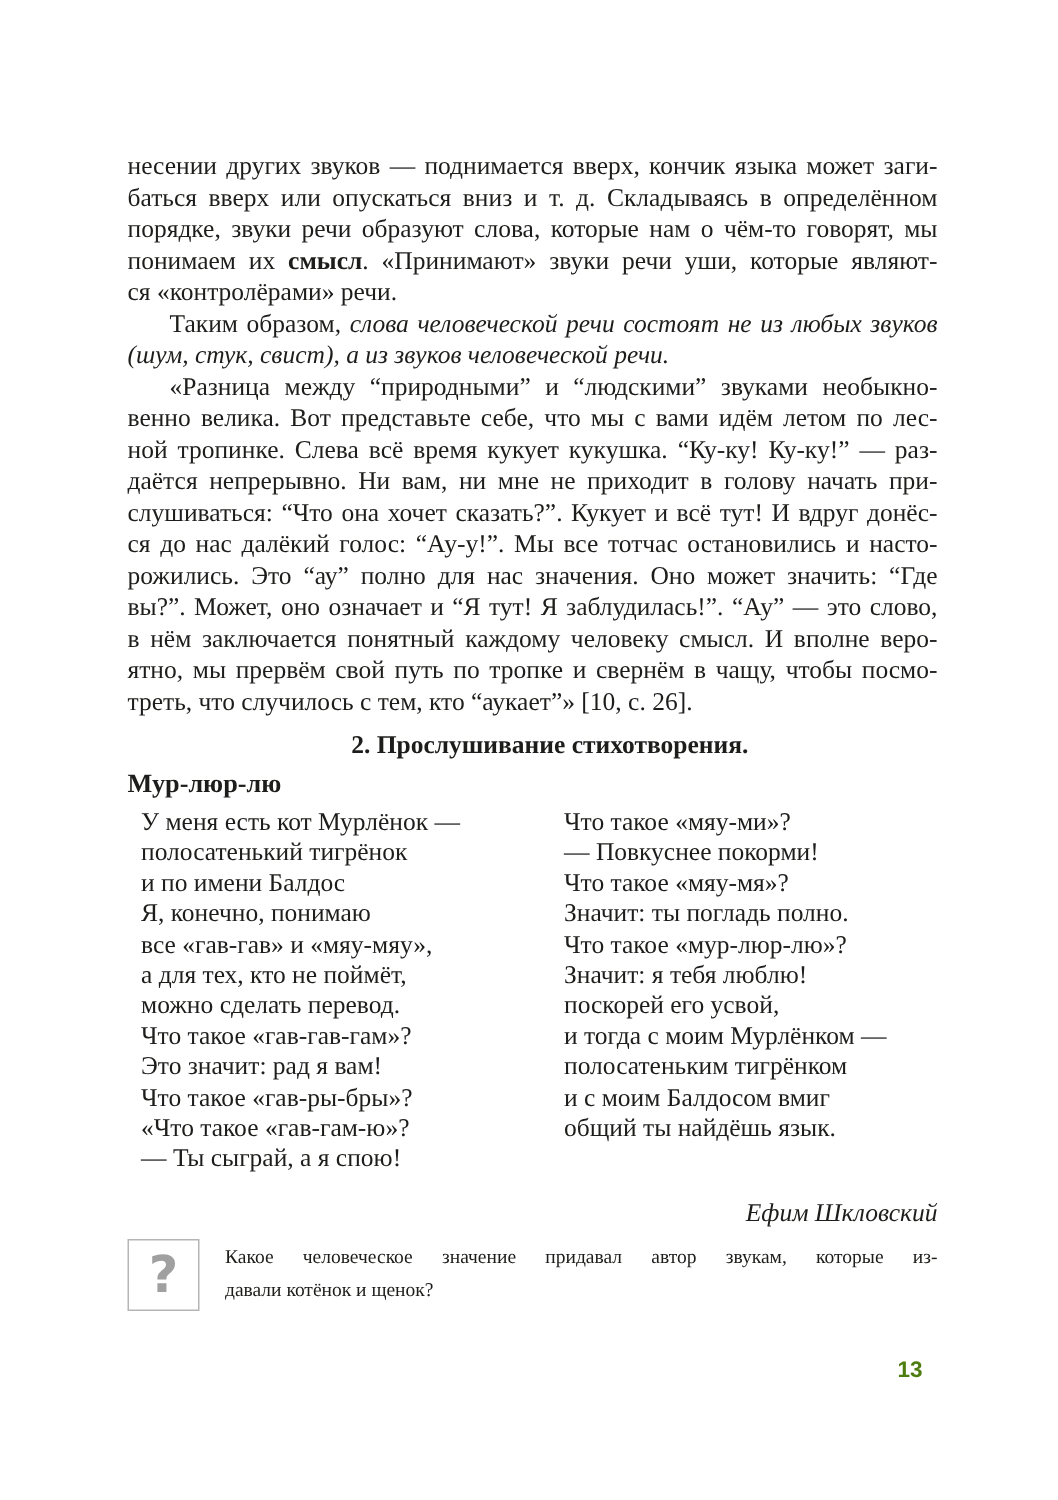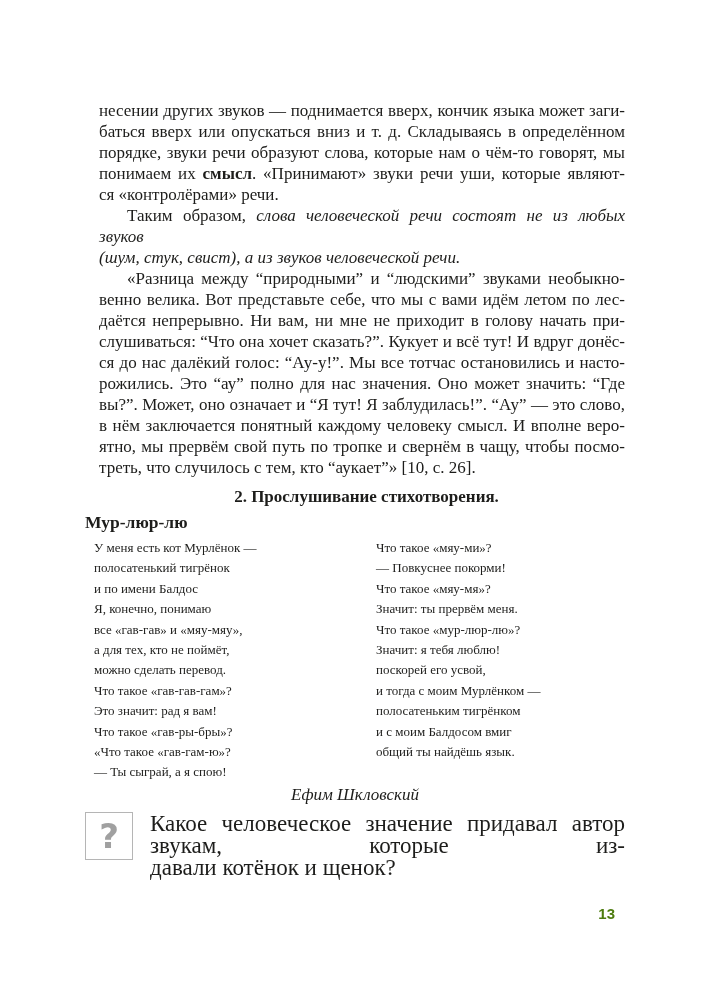--- a/index.html
+++ b/index.html
@@ -8,60 +8,60 @@
     width:705px; height:1000px;
     background:#ffffff;
     font-family:"Liberation Serif", serif;
     color:#1d1d1b;
     overflow:hidden;
   }
   .content { position:absolute; left:85px; top:100px; width:540px; }
 
   .para .line {
     font-size:17px; line-height:21px;
-    text-align:justify; text-align-last:justify;margin-left:14px;
+    text-align:justify; text-align-last:justify;
   }
   .para .line.last { text-align-last:left; }
   .para.indent .line.first { text-indent:28px; }
   .it { font-style:italic; }
   .bd { font-weight:700; }
 
   .heading {
     margin-top:7px; padding-left:23px;
     font-weight:700; font-size:17px; line-height:23px;text-align:center;
   }
   .poem-title {
     margin-top:3px; 
     font-weight:700; font-size:17.5px; line-height:23px;
   }
   .poem { display:flex; margin-top:4px; padding-left:9px; }
   .poem-col-left { width:282px; flex:0 0 auto; }
   .poem-col-right { flex:1; }
-  .pline { font-size:13px; line-height:20.4px; text-align:left; }
+  .pline { font-size:17px; line-height:20.4px; text-align:left; }
 
   .author {
-    margin-top:1px; text-align:center;
+    margin-top:15px; text-align:right;
     font-style:italic; font-size:17px; line-height:21px;
   }
 
   .question { margin-top:7px; display:flex; align-items:flex-start; }
   .qbox {
     width:46px; height:46px; flex:0 0 auto;
     border:1px solid #b5b5b5; background:#ffffff;
     display:flex; align-items:center; justify-content:center;
     margin-right:17px;
   }
   .qmark {
     font-family:"DejaVu Sans", sans-serif;
     font-weight:700; font-size:34px; line-height:1;
     color:#a0a0a0;
   }
   .qtext { flex:1; padding-top:1px; }
   .qtext .line {
-    font-size:23px; line-height:22px;
+    font-size:13px; line-height:22px;
     text-align:justify; text-align-last:justify;
   }
   .qtext .line.last { text-align-last:left; }
 
   .pagenum {
     position:absolute; right:90px; top:905px;
     font-family:"Liberation Sans", sans-serif;
     font-weight:700; font-size:15px; color:#4d7c0f;
   }
 </style>
@@ -80,20 +80,21 @@
       </div>
 
     <div class="para indent">
         <div class="line first"><span>Таким образом, </span><span class="it">слова человеческой речи состоят не из любых звуков</span></div>
         <div class="line last"><span class="it">(шум, стук, свист), а из звуков человеческой речи.</span></div>
       </div>
 
     <div class="para indent">
         <div class="line first">«Разница между “природными” и “людскими” звуками необыкно-</div>
         <div class="line">венно велика. Вот представьте себе, что мы с вами идём летом по лес-</div>
+        <div class="line">ной тропинке. Слева всё время кукует кукушка. “Ку-ку! Ку-ку!” — раз-</div>
         <div class="line">даётся непрерывно. Ни вам, ни мне не приходит в голову начать при-</div>
         <div class="line">слушиваться: “Что она хочет сказать?”. Кукует и всё тут! И вдруг донёс-</div>
         <div class="line">ся до нас далёкий голос: “Ау-у!”. Мы все тотчас остановились и насто-</div>
         <div class="line">рожились. Это “ау” полно для нас значения. Оно может значить: “Где</div>
         <div class="line">вы?”. Может, оно означает и “Я тут! Я заблудилась!”. “Ау” — это слово,</div>
         <div class="line">в нём заключается понятный каждому человеку смысл. И вполне веро-</div>
         <div class="line">ятно, мы прервём свой путь по тропке и свернём в чащу, чтобы посмо-</div>
         <div class="line last">треть, что случилось с тем, кто “аукает”» [10, с. 26].</div>
       </div>
 
@@ -113,21 +114,21 @@
           <div class="pline">Что такое «гав-гав-гам»?</div>
           <div class="pline">Это значит: рад я вам!</div>
           <div class="pline">Что такое «гав-ры-бры»?</div>
           <div class="pline">«Что такое «гав-гам-ю»?</div>
           <div class="pline last">— Ты сыграй, а я спою!</div>
         </div>
       <div class="poem-col-right">
           <div class="pline first">Что такое «мяу-ми»?</div>
           <div class="pline">— Повкуснее покорми!</div>
           <div class="pline">Что такое «мяу-мя»?</div>
-          <div class="pline">Значит: ты прервём меня.</div>
+          <div class="pline">Значит: ты погладь полно.</div>
           <div class="pline">Что такое «мур-люр-лю»?</div>
           <div class="pline">Значит: я тебя люблю!</div>
           <div class="pline">поскорей его усвой,</div>
           <div class="pline">и тогда с моим Мурлёнком —</div>
           <div class="pline">полосатеньким тигрёнком</div>
           <div class="pline">и с моим Балдосом вмиг</div>
           <div class="pline last">общий ты найдёшь язык.</div>
         </div>
     </div>
 

